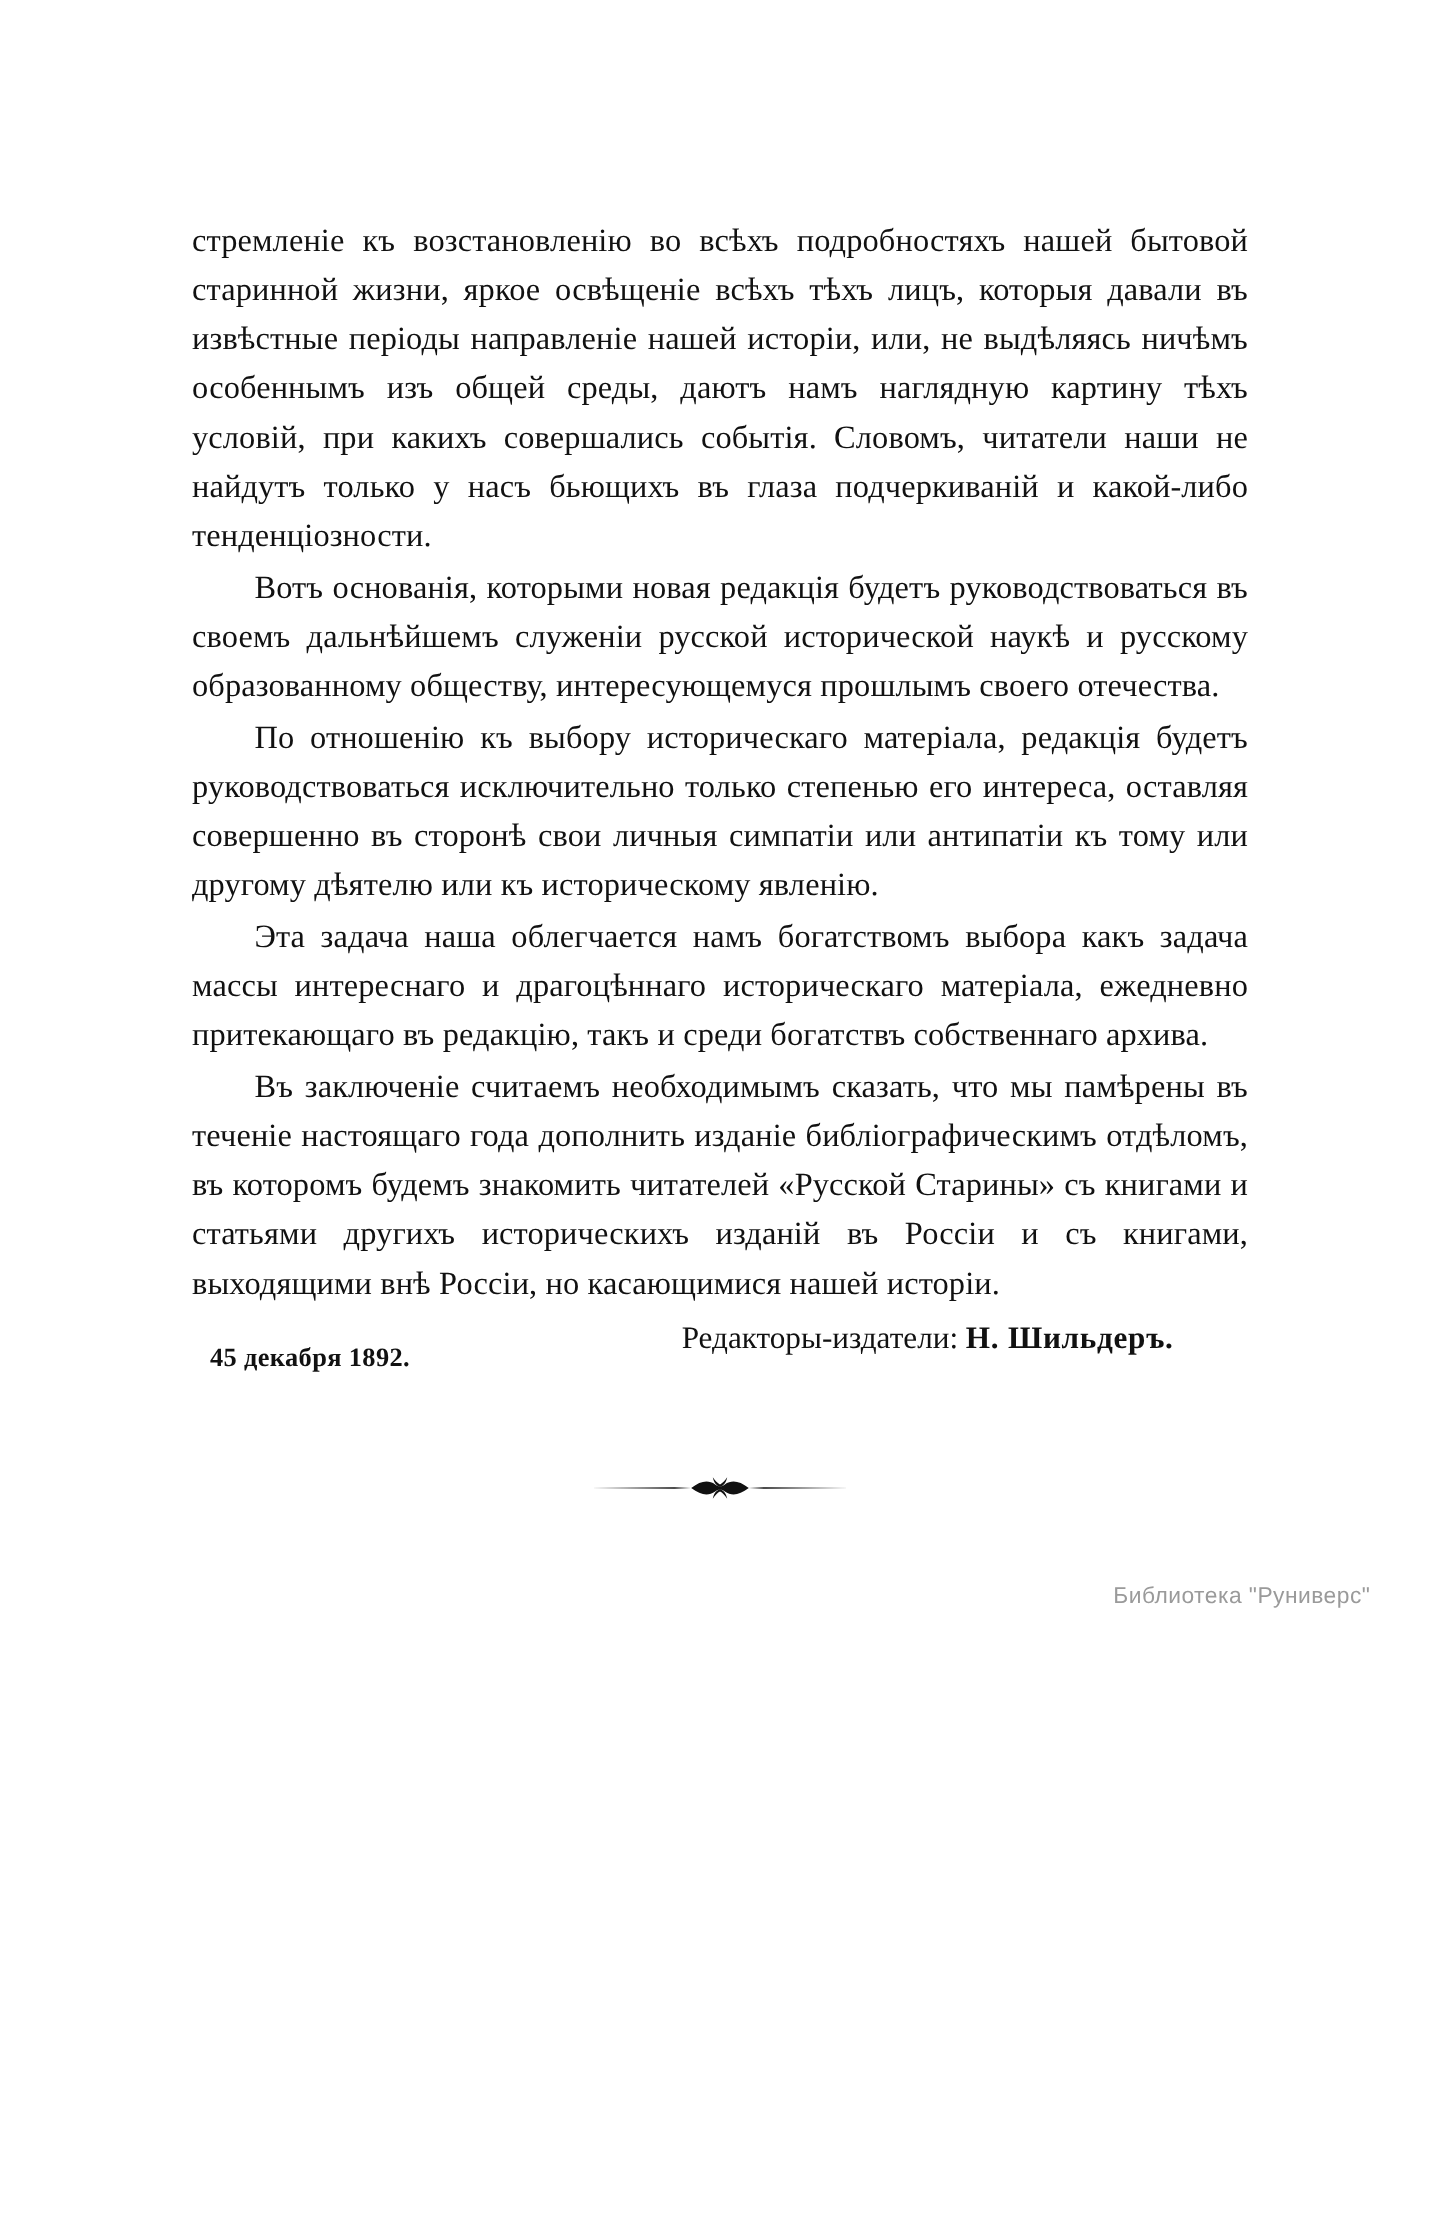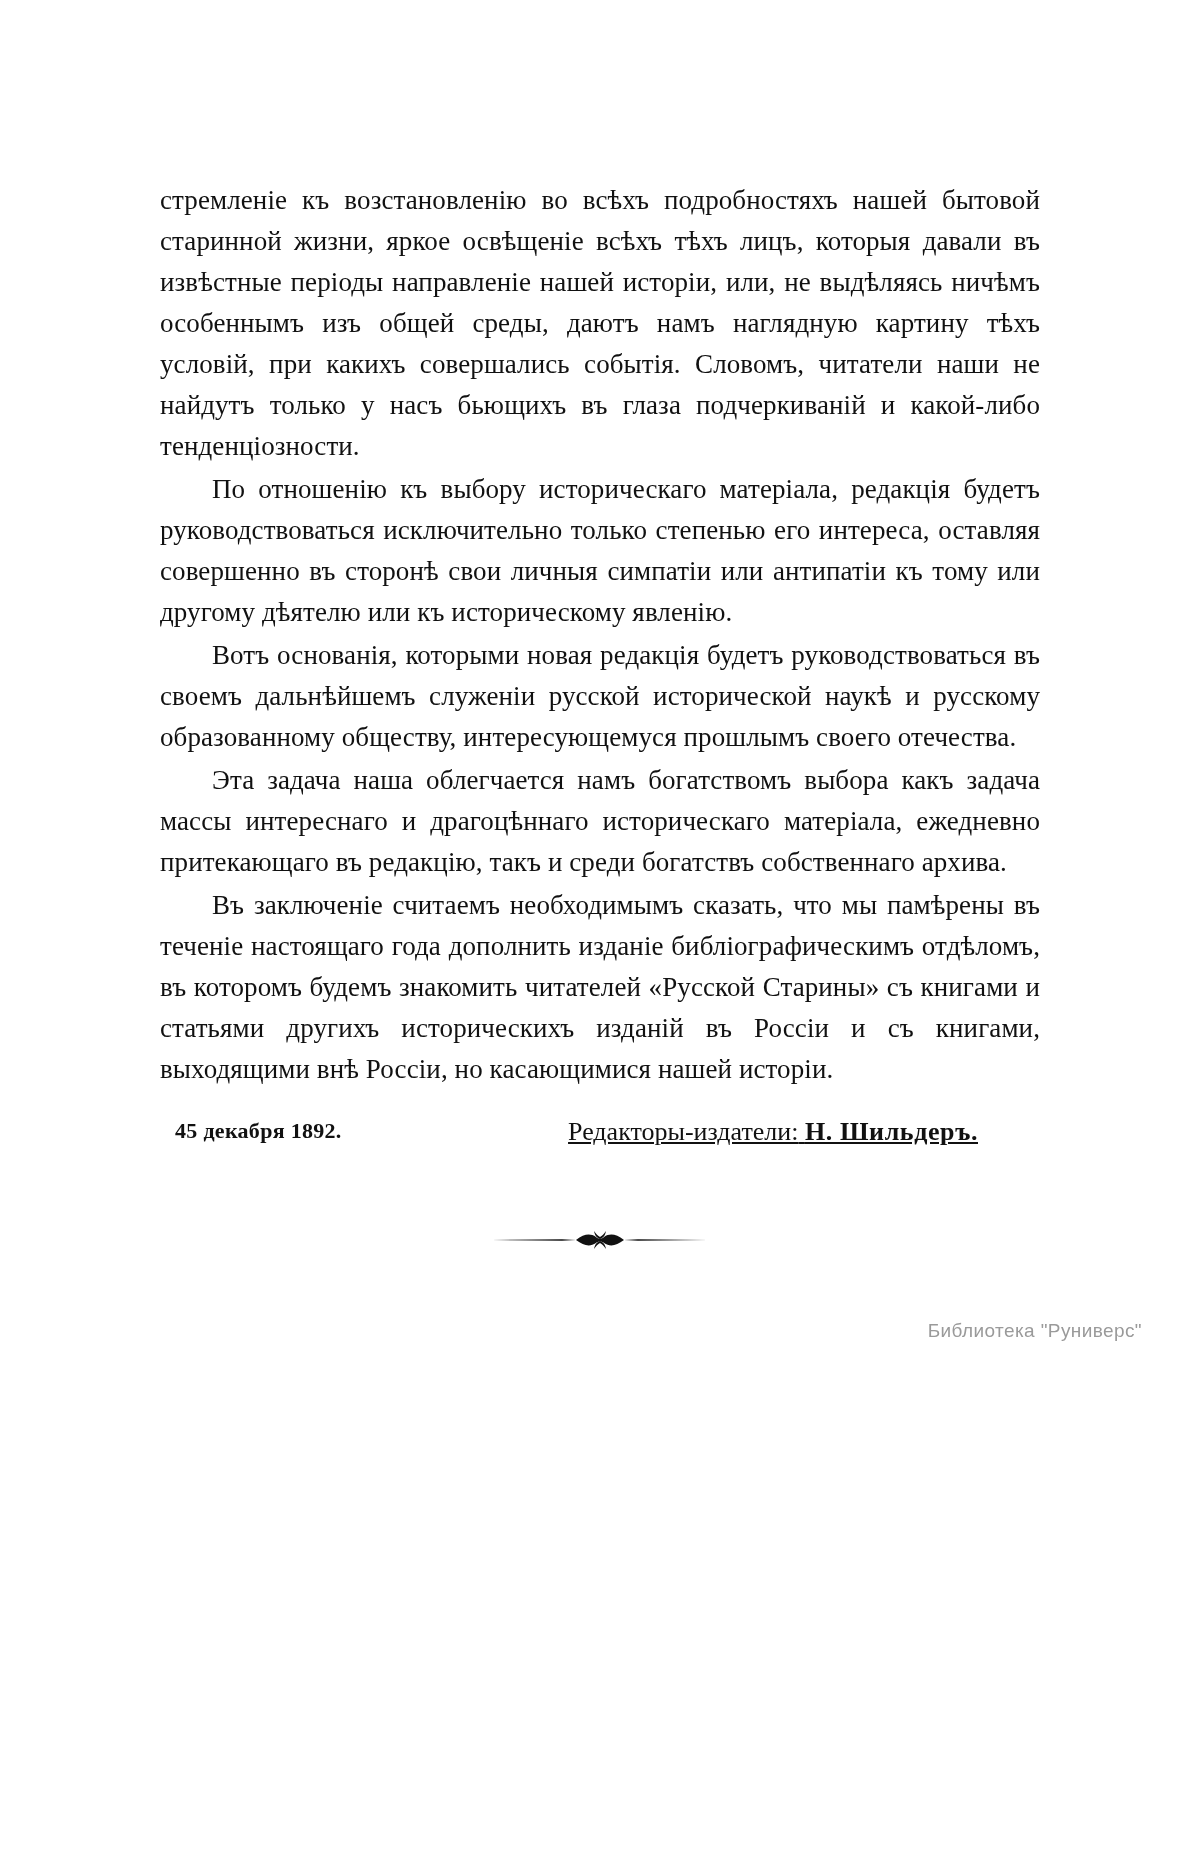--- a/index.html
+++ b/index.html
@@ -39,24 +39,23 @@
     color: #111111;
     -webkit-font-smoothing: none;
   }
   p.para.first {
     text-indent: 0;
   }
   p.para + p.para {
     margin-top: 2px;
   }
   .signature-block {
-    margin-top: 23px;
+    margin-top: 6px;
     text-align: right;
     padding-right: 62px;
-    text-decoration: underline;
   }
   .sig-line {
     font-size: 26px;
     line-height: 38px;
     text-align: right;
     white-space: nowrap;
   }
   .sig-name {
     font-weight: bold;
     letter-spacing: 0.6px;
@@ -91,22 +90,22 @@
   }
 </style>
 </head>
 <body>
 
 <div class="page">
 
   <div class="text-column">
 
     <p class="para first">стремленіе къ возстановленію во всѣхъ подробностяхъ нашей бытовой старинной жизни, яркое освѣщеніе всѣхъ тѣхъ лицъ, которыя давали въ извѣстные періоды направленіе нашей исторіи, или, не выдѣляясь ничѣмъ особеннымъ изъ общей среды, даютъ намъ наглядную картину тѣхъ условій, при какихъ совершались событія. Словомъ, читатели наши не найдутъ только у насъ бьющихъ въ глаза подчеркиваній и какой-либо тенденціозности.</p>
+    <p class="para">Вотъ основанія, которыми новая редакція будетъ руководствоваться въ своемъ дальнѣйшемъ служеніи русской исторической наукѣ и русскому образованному обществу, интересующемуся прошлымъ своего отечества.</p>
     <p class="para">По отношенію къ выбору историческаго матеріала, редакція будетъ руководствоваться исключительно только степенью его интереса, оставляя совершенно въ сторонѣ свои личныя симпатіи или антипатіи къ тому или другому дѣятелю или къ историческому явленію.</p>
-    <p class="para">Вотъ основанія, которыми новая редакція будетъ руководствоваться въ своемъ дальнѣйшемъ служеніи русской исторической наукѣ и русскому образованному обществу, интересующемуся прошлымъ своего отечества.</p>
     <p class="para">Эта задача наша облегчается намъ богатствомъ выбора какъ задача массы интереснаго и драгоцѣннаго историческаго матеріала, ежедневно притекающаго въ редакцію, такъ и среди богатствъ собственнаго архива.</p>
     <p class="para">Въ заключеніе считаемъ необходимымъ сказать, что мы памѣрены въ теченіе настоящаго года дополнить изданіе библіографическимъ отдѣломъ, въ которомъ будемъ знакомить читателей «Русской Старины» съ книгами и статьями другихъ историческихъ изданій въ Россіи и съ книгами, выходящими внѣ Россіи, но касающимися нашей исторіи.</p>
 
     <div class="signature-block">
       <div class="sig-line">
         <span>Редакторы-издатели:</span>
         <span class="sig-name">Н. Шильдеръ.</span>
       </div>
     </div>
 

